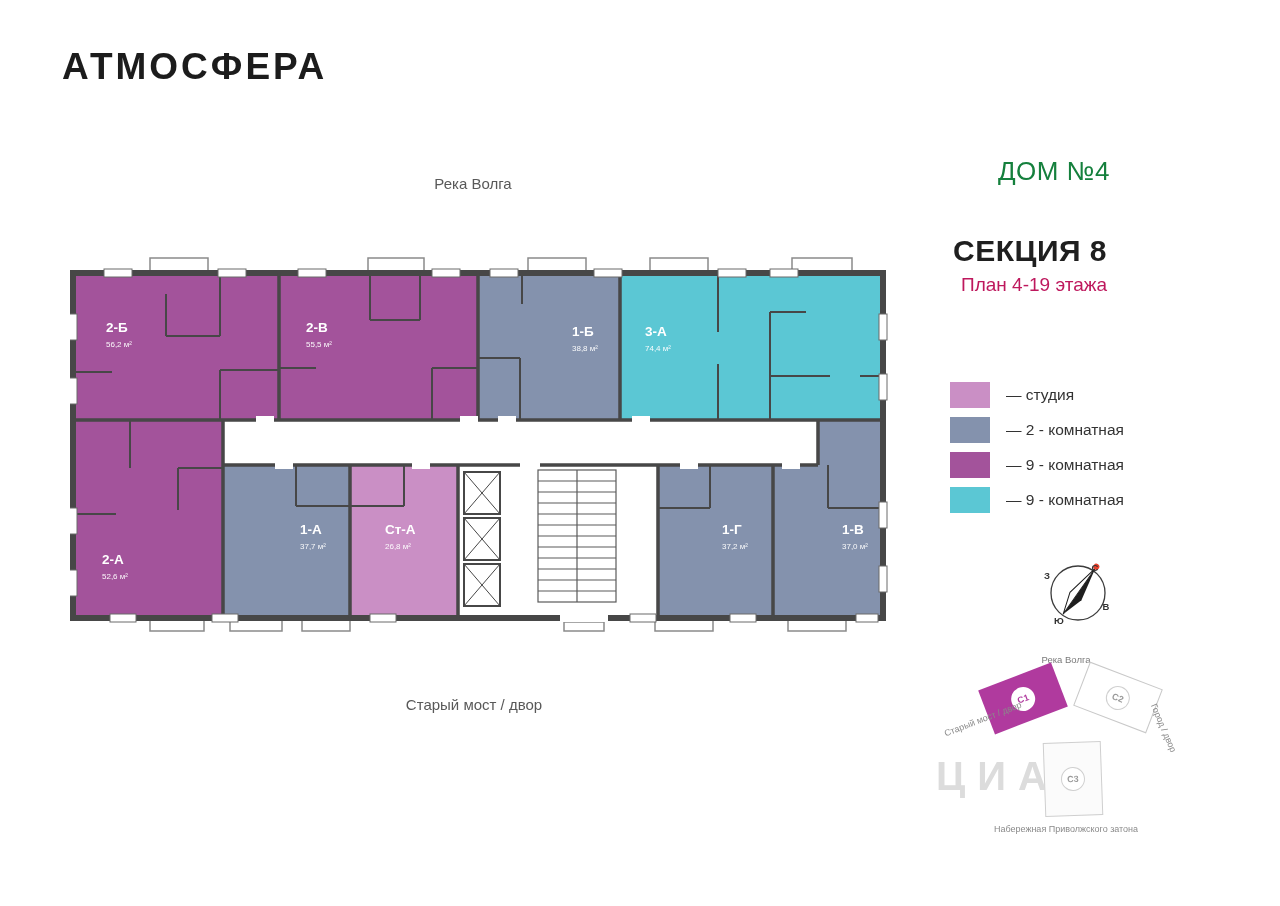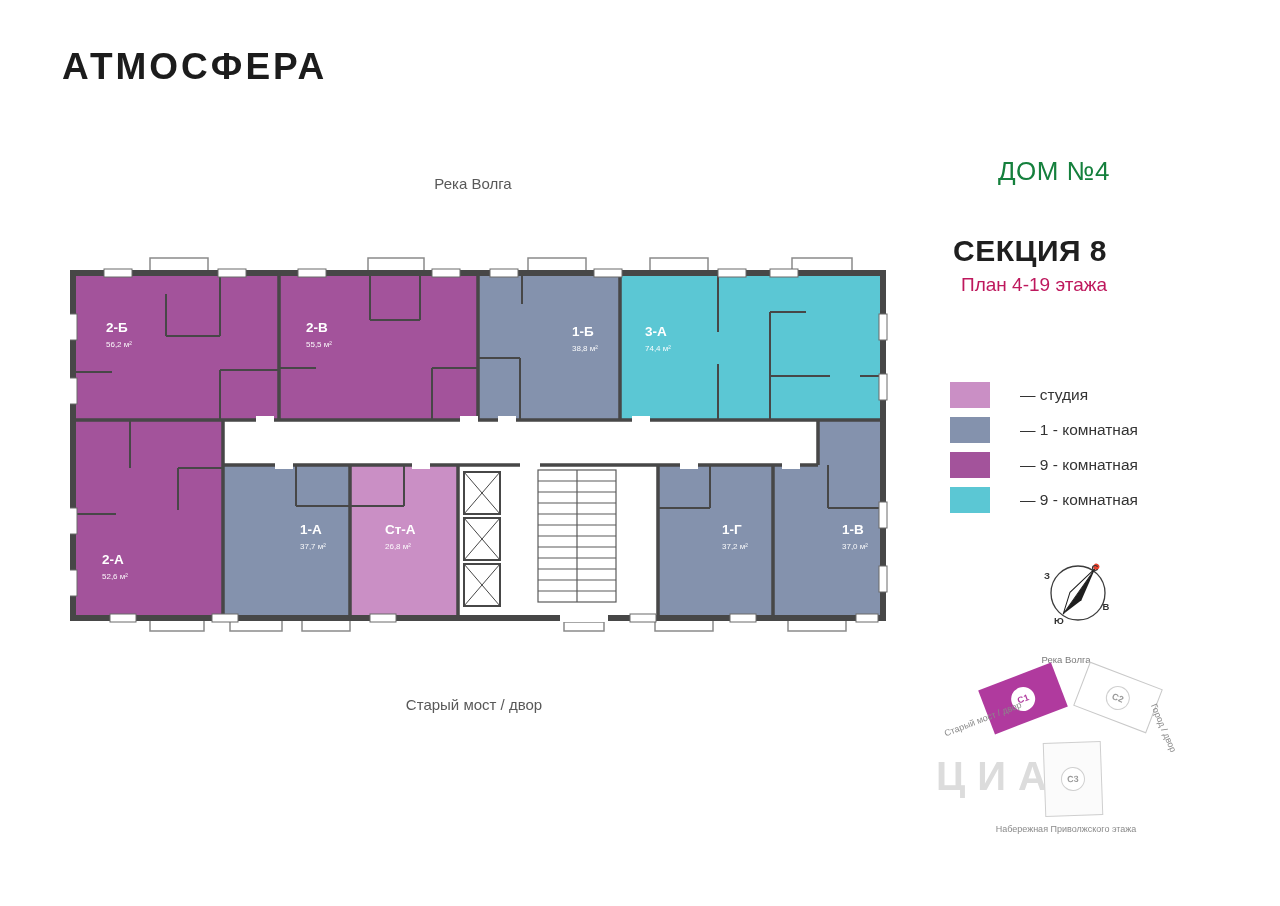--- a/index.html
+++ b/index.html
@@ -33,21 +33,21 @@
   .gap  { fill:#ffffff; }
   .win  { fill:#ffffff; stroke:#6a6a6a; stroke-width:1; }
   .balc { fill:#ffffff; stroke:#8a8a8a; stroke-width:1.5; }
   .elev   { fill:none; stroke:var(--wall); stroke-width:2; }
   .elev-x { fill:none; stroke:var(--wall); stroke-width:1; }
   .stair  { fill:none; stroke:#5a5a5a; stroke-width:1.2; }
   .apt-id   { font-size:13.5px; font-weight:700; fill:#ffffff; }
   .apt-area { font-size:8px; fill:#ffffff; opacity:.95; }
 
   .legend { left:950px; top:382px; }
-  .legend-row { display:flex; align-items:center; gap:30px; margin-bottom:9px; height:26px; }
+  .legend-row { display:flex; align-items:center; gap:16px; margin-bottom:9px; height:26px; }
   .swatch { width:40px; height:26px; flex:0 0 auto; }
   .legend-label { font-size:15.5px; color:#333333; }
 
   .compass { left:1038px; top:551px; }
   .compass-circle { fill:none; stroke:#3c3c3c; stroke-width:1.3; }
   .compass-letter { font-size:9.5px; font-weight:700; fill:#333; text-anchor:middle; }
 
   .watermark { left:936px; top:754px; font-size:40px; font-weight:700; letter-spacing:12px; color:#dcdcdc; z-index:1; }
 
   .siteplan { left:938px; top:648px; width:256px; height:200px; z-index:2; }
@@ -206,21 +206,21 @@
   </g>
 </svg>
 
 <div class="abs legend">
   <div class="legend-row">
     <div class="swatch bg-studio"></div>
     <div class="legend-label">— студия</div>
   </div>
   <div class="legend-row">
     <div class="swatch bg-one_room"></div>
-    <div class="legend-label">— 1 - комнатная</div>
+    <div class="legend-label">— 2 - комнатная</div>
   </div>
   <div class="legend-row">
     <div class="swatch bg-two_room"></div>
     <div class="legend-label">— 9 - комнатная</div>
   </div>
   <div class="legend-row">
     <div class="swatch bg-three_room"></div>
     <div class="legend-label">— 9 - комнатная</div>
   </div>
 </div>
@@ -248,14 +248,14 @@
     <span class="sp-circle">С1</span>
   </div>
   <div class="sp-block sp-c2">
     <span class="sp-circle">С2</span>
   </div>
   <div class="sp-block sp-c3">
     <span class="sp-circle">С3</span>
   </div>
   <div class="sp-label sp-left">Старый мост / двор</div>
   <div class="sp-label sp-right">Город / двор</div>
-  <div class="sp-label sp-bottom">Набережная Приволжского этажа</div>
+  <div class="sp-label sp-bottom">Набережная Приволжского затона</div>
 </div>
 
 </body></html>

